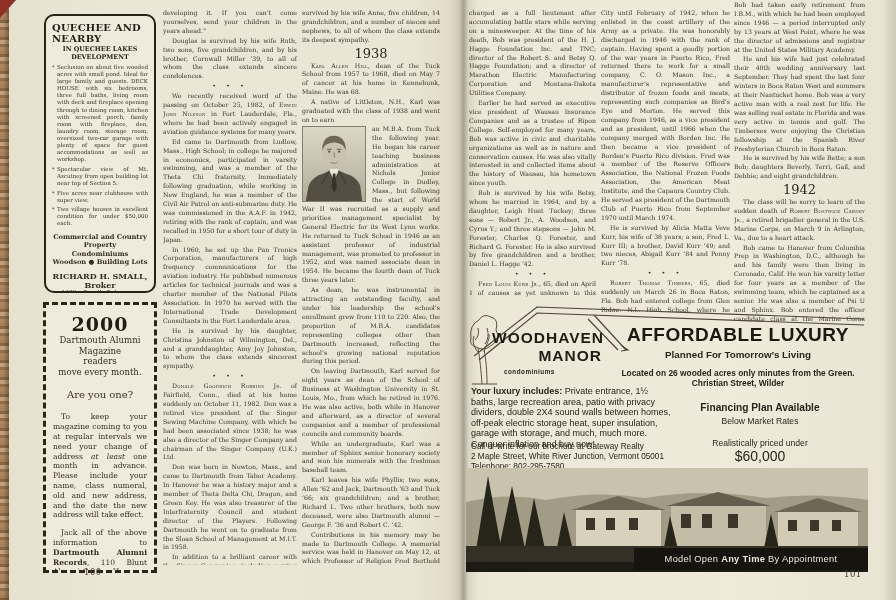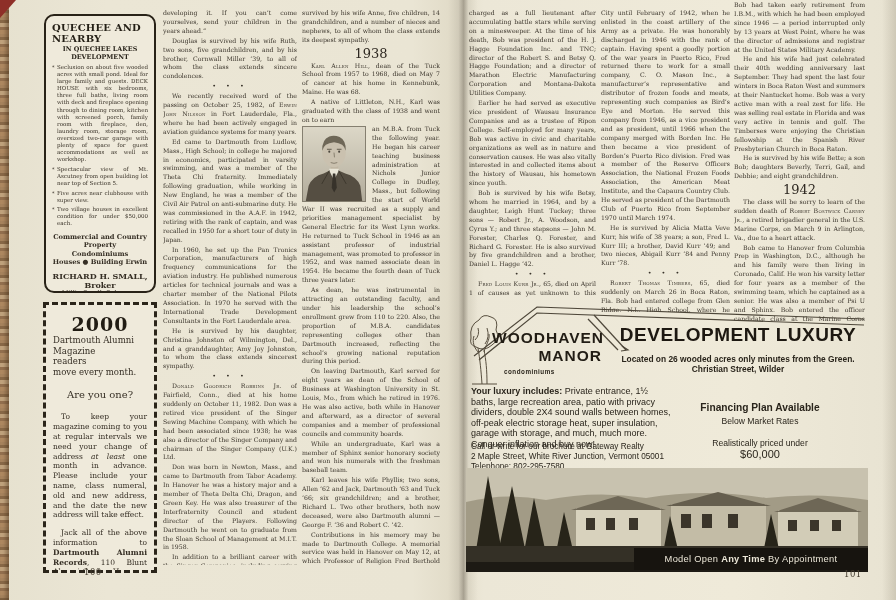--- a/index.html
+++ b/index.html
@@ -38,21 +38,21 @@
   .q-bullet{font-size:5.55px;line-height:7.1px;text-align:justify;margin:2.5px 0;display:flex;}
   .q-bullet .bm{flex:0 0 5px;font-size:5px;}
   .q-mid{font-size:6.7px;font-weight:bold;text-align:center;line-height:8.6px;margin-top:5px;}
   .q-broker{margin-top:5px;text-align:center;font-size:6.6px;line-height:8.6px;}
   .q-broker .bname{font-size:8px;font-weight:bold;}
 
   
   #readers{position:absolute;left:43px;top:302px;width:114px;height:271px;box-sizing:border-box;
     border:3px dashed #2b251a;padding:8px 7px;background:#efeadb;overflow:hidden;}
   .r-2000{font-size:19px;font-weight:bold;text-align:center;letter-spacing:1px;color:#211c13;}
-  .r-line{font-size:8.6px;line-height:10.6px;}
+  .r-line{font-size:8.6px;text-align:center;line-height:10.6px;}
   .r-q{font-size:10px;text-align:center;margin:12px 0 12px 0;}
   .r-body{font-size:7.5px;line-height:9.8px;text-align:justify;text-indent:8px;margin:0 0 8px 0;}
 
   
   #woodhaven{position:absolute;left:466px;top:298px;width:402px;height:287px;
     font-family:"Liberation Sans","DejaVu Sans",sans-serif;color:#2a251c;}
   .wm-art{position:absolute;left:0;top:0;width:402px;height:170px;}
   .wm-name{position:absolute;left:26px;top:31px;width:110px;}
   .wm-name .l1{font-size:15.5px;font-weight:bold;letter-spacing:1px;color:#211c14;}
   .wm-name .l2{font-size:15.5px;font-weight:bold;letter-spacing:1px;text-align:right;color:#211c14;}
@@ -62,21 +62,21 @@
   .wm-head .tl{font-size:9.8px;font-weight:bold;margin-top:3px;color:#2b261d;}
   .wm-head .lo{font-size:8.4px;font-weight:bold;margin-top:8px;line-height:10px;}
   .wm-head .lo2{font-size:8.4px;font-weight:bold;line-height:10px;}
   .wm-includes{position:absolute;left:5px;top:88px;width:200px;font-size:9px;line-height:10.6px;}
   .wm-includes b{font-weight:bold;}
   .wm-contact{position:absolute;left:5px;top:144px;width:210px;font-size:8.2px;line-height:9.8px;}
   .wm-fin{position:absolute;left:218px;top:104px;width:152px;text-align:center;}
   .wm-fin .f1{font-size:10.2px;font-weight:bold;}
   .wm-fin .f2{font-size:8.6px;margin-top:3px;}
   .wm-fin .f3{font-size:8.6px;margin-top:12px;}
-  .wm-fin .f4{font-size:11px;}
+  .wm-fin .f4{font-size:14px;}
   .wm-photo{position:absolute;left:0;top:170px;width:402px;height:104px;overflow:hidden;}
   .wm-caption{position:absolute;left:168px;top:250px;width:234px;height:22px;background:#17140f;
     color:#ece7d8;font-size:9.3px;text-align:center;line-height:22px;letter-spacing:.3px;}
   .wm-caption b{font-weight:bold;}
 </style>
 </head>
 <body>
 
 <div id="stage">
 
@@ -98,21 +98,21 @@
       <span class="bm">*</span>
       <span>Five acres near clubhouse with super view.</span>
     </div>
     <div class="q-bullet">
       <span class="bm">*</span>
       <span>Two village houses in excellent condition for under $50,000 each.</span>
     </div>
     <div class="q-mid">
       <div>Commercial and Country Property</div>
       <div>Condominiums</div>
-      <div>Houses ● Building Erwin</div>
+      <div>Woodson ● Building Lots</div>
     </div>
     <div class="q-broker">
       <div class="bname">RICHARD H. SMALL, Broker</div>
       <div>Millie Small, Salesman</div>
 
     </div>
   </div>
 
   <div id="readers">
     <div class="r-2000">2000</div>
@@ -222,21 +222,22 @@
         <path d="M13,55 C8,50 6,44 8,38 M18,54 C20,46 24,42 23,36"></path>
         <path d="M6,86 L31,86"></path>
       </g>
     </svg>
     <div class="wm-name">
       <div class="l1">WOODHAVEN</div>
       <div class="l2">MANOR</div>
       <div class="l3">condominiums</div>
     </div>
     <div class="wm-head">
-      <div class="hl">DEVELOPMENT LUXURY</div>
+      <div class="hl">AFFORDABLE LUXURY</div>
+      <div class="tl">Planned For Tomorrow’s Living</div>
       <div class="lo">Located on 26 wooded acres only minutes from the Green.</div>
       <div class="lo2">Christian Street, Wilder</div>
     </div>
     <div class="wm-includes"><b>Your luxury includes: </b><span>Private entrance, 1½ baths, large recreation area, patio with privacy dividers, double 2X4 sound walls between homes, off-peak electric storage heat, super insulation, garage with storage, and much, much more. Conquer inflation and buy now!</span></div>
     <div class="wm-contact">
       <div>Call or write for our brochure at Gateway Realty</div>
       <div>2 Maple Street, White River Junction, Vermont 05001</div>
       <div>Telephone: 802-295-7580</div>
     </div>
     <div class="wm-fin">

